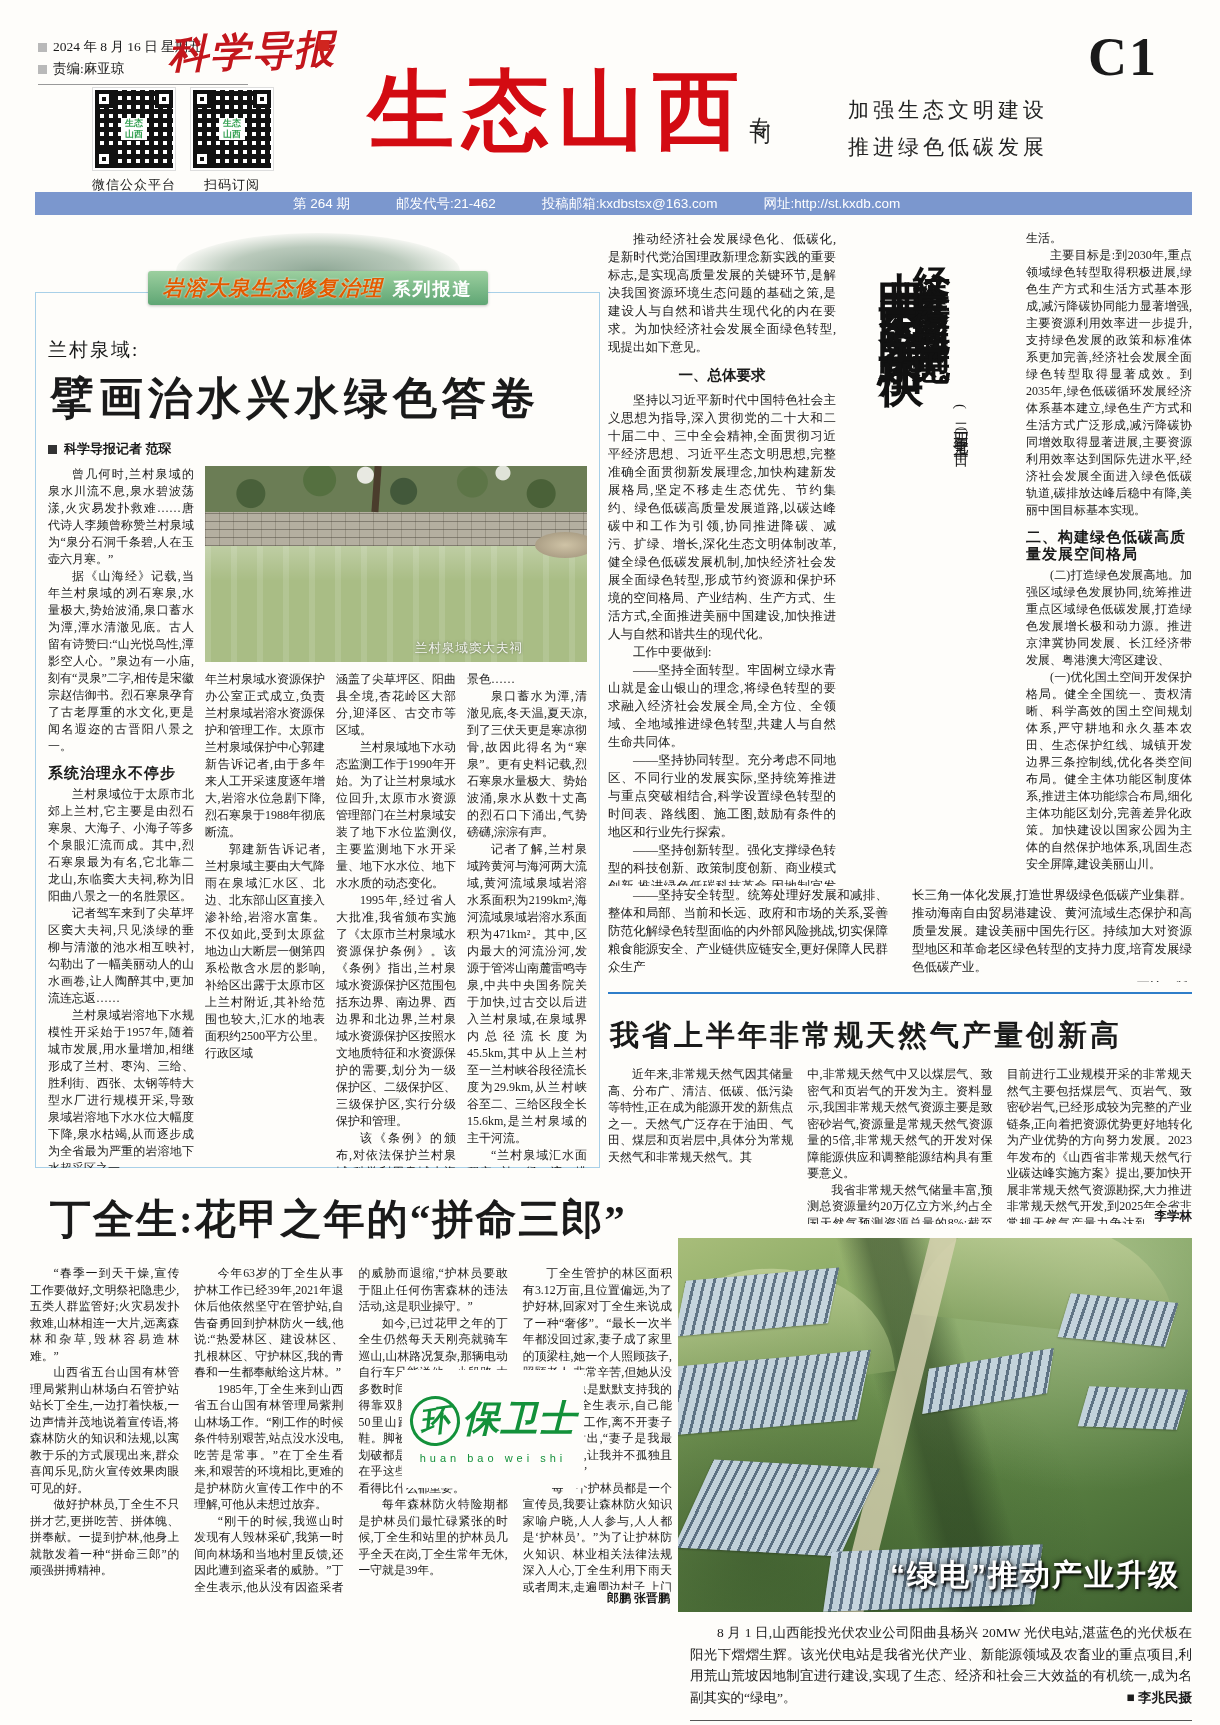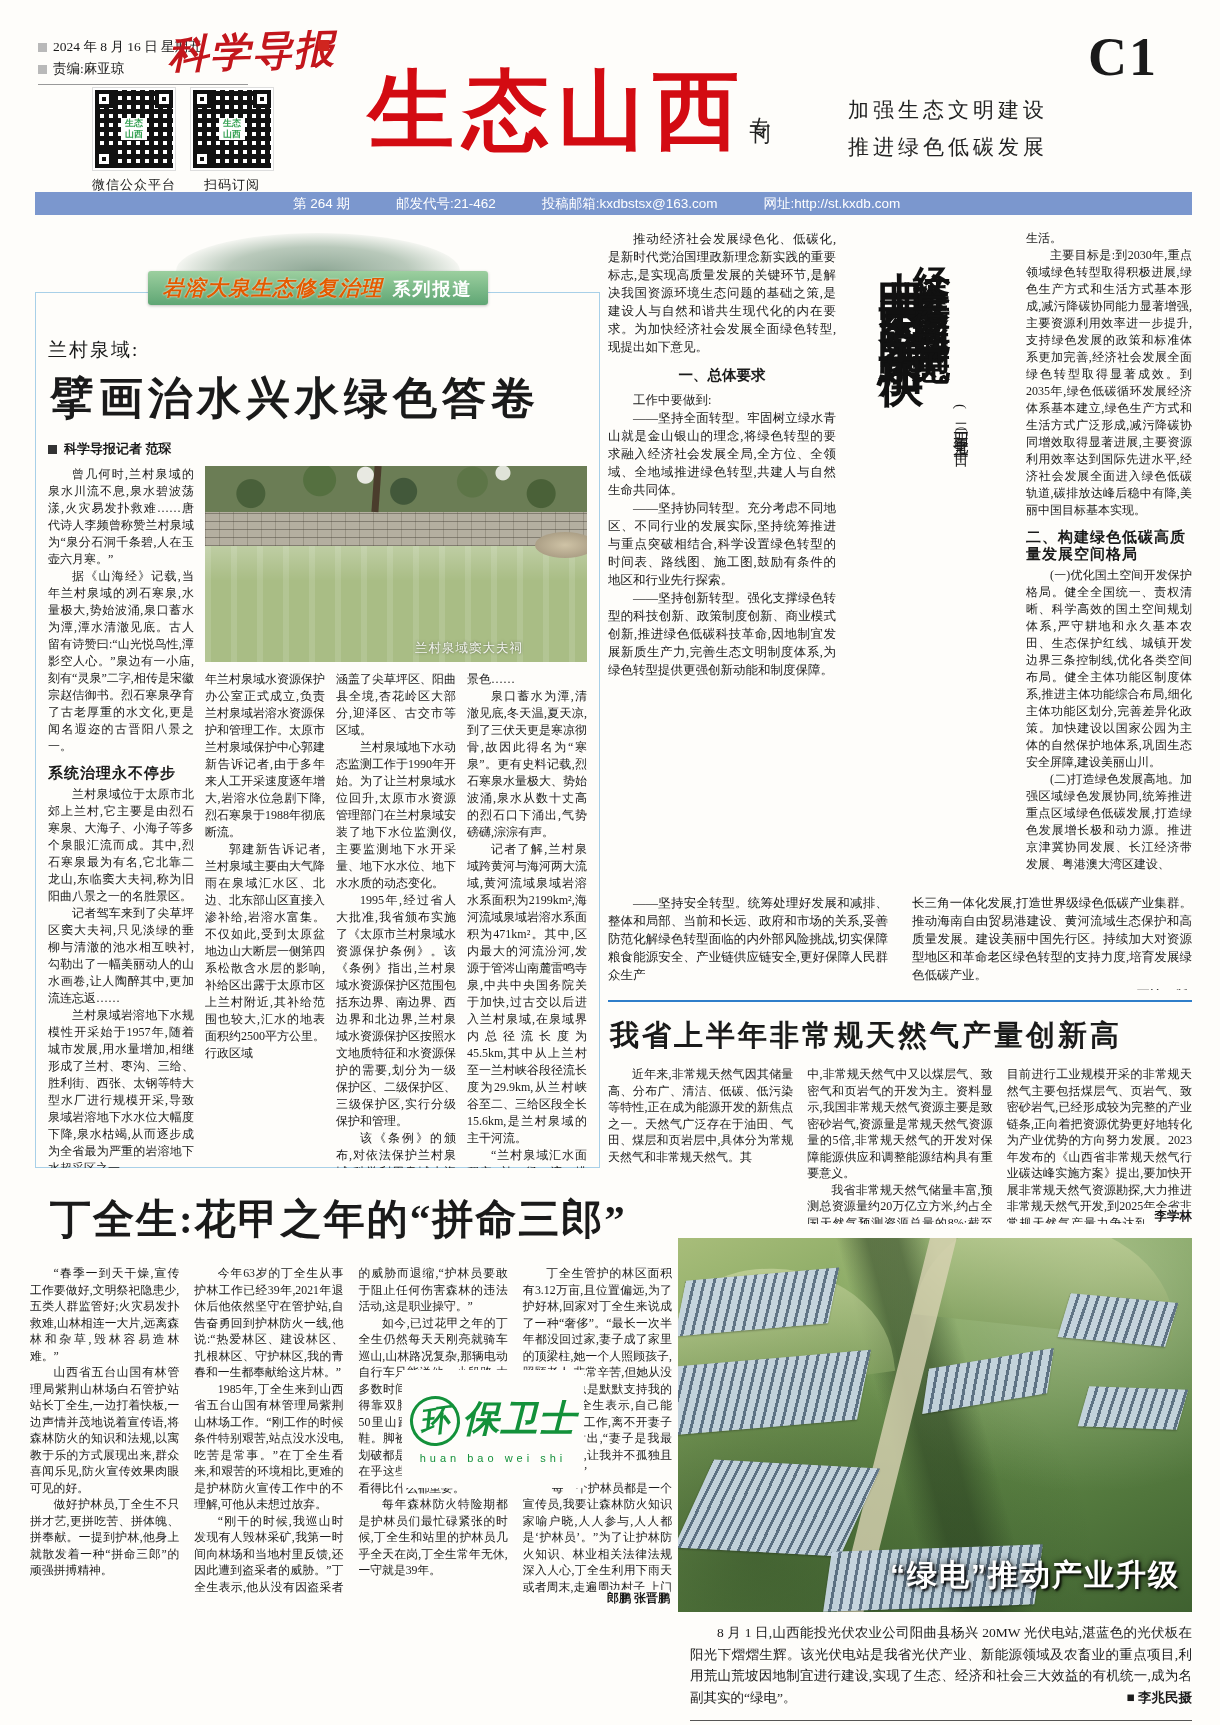--- a/index.html
+++ b/index.html
@@ -94,21 +94,21 @@
   
   .doc{position:absolute;left:608px;top:230px;width:584px;}
   .doc-top{display:flex;gap:10px;height:656px;overflow:hidden;font-size:12.5px;line-height:18px;}
   .dcol1{width:228px;flex:0 0 auto;}
   .dcol2{width:166px;flex:0 0 auto;font-size:12px;line-height:17px;}
   .vtitle{flex:1;display:flex;justify-content:center;gap:12px;padding-top:6px;}
   .vline{writing-mode:vertical-rl;font-family:"Liberation Sans","DejaVu Sans",sans-serif;font-weight:900;color:#111;}
   .v1{font-size:45px;letter-spacing:9px;}
   .v2{font-size:37px;letter-spacing:6px;}
   .vdate{writing-mode:vertical-rl;font-size:15px;letter-spacing:3px;margin-top:168px;}
-  .doc-bottom{display:flex;gap:24px;margin-top:8px;height:96px;overflow:hidden;font-size:12.5px;line-height:18px;}
+  .doc-bottom{display:flex;gap:24px;height:96px;overflow:hidden;font-size:12.5px;line-height:18px;}
   .doc-bottom>div{flex:1;}
   .doc-rule{border-top:2px solid #2f7ec9;margin-top:10px;}
 
   
   .gas{position:absolute;left:608px;top:1008px;width:584px;}
   .gas-headline{font-size:29px;font-weight:900;letter-spacing:3px;margin:8px 0 10px 2px;white-space:nowrap;}
   .gas-body{position:relative;display:flex;gap:14px;height:158px;overflow:hidden;font-size:12px;line-height:16.5px;}
   .gas-body>div{flex:1;}
   .gas-byline{position:absolute;right:0;bottom:0;background:#fefdfa;padding-left:10px;font-weight:bold;font-size:12.5px;}
 
@@ -258,36 +258,37 @@
         </div>
       </div>
     </div>
   </div>
 
   <div class="doc">
     <div class="doc-top">
       <div class="dcol1">
           <p class="para">推动经济社会发展绿色化、低碳化,是新时代党治国理政新理念新实践的重要标志,是实现高质量发展的关键环节,是解决我国资源环境生态问题的基础之策,是建设人与自然和谐共生现代化的内在要求。为加快经济社会发展全面绿色转型,现提出如下意见。</p>
           <div class="doc-h">一、总体要求</div>
+          <p class="para">坚持以习近平新时代中国特色社会主义思想为指导,深入贯彻党的二十大和二十届二中、三中全会精神,全面贯彻习近平经济思想、习近平生态文明思想,完整准确全面贯彻新发展理念,加快构建新发展格局,坚定不移走生态优先、节约集约、绿色低碳高质量发展道路,以碳达峰碳中和工作为引领,协同推进降碳、减污、扩绿、增长,深化生态文明体制改革,健全绿色低碳发展机制,加快经济社会发展全面绿色转型,形成节约资源和保护环境的空间格局、产业结构、生产方式、生活方式,全面推进美丽中国建设,加快推进人与自然和谐共生的现代化。</p>
           <p class="para">工作中要做到:</p>
           <p class="para">——坚持全面转型。牢固树立绿水青山就是金山银山的理念,将绿色转型的要求融入经济社会发展全局,全方位、全领域、全地域推进绿色转型,共建人与自然生命共同体。</p>
           <p class="para">——坚持协同转型。充分考虑不同地区、不同行业的发展实际,坚持统筹推进与重点突破相结合,科学设置绿色转型的时间表、路线图、施工图,鼓励有条件的地区和行业先行探索。</p>
           <p class="para">——坚持创新转型。强化支撑绿色转型的科技创新、政策制度创新、商业模式创新,推进绿色低碳科技革命,因地制宜发展新质生产力,完善生态文明制度体系,为绿色转型提供更强创新动能和制度保障。</p>
         </div>
       <div class="vtitle">
         <div class="vline v1">中共中央国务院关于加快</div>
         <div class="vline v2">经济社会发展全面绿色转型的意见</div>
         <div class="vdate">(二〇二四年七月三十一日)</div>
       </div>
       <div class="dcol2">
           <p class="para noindent">生活。</p>
           <p class="para">主要目标是:到2030年,重点领域绿色转型取得积极进展,绿色生产方式和生活方式基本形成,减污降碳协同能力显著增强,主要资源利用效率进一步提升,支持绿色发展的政策和标准体系更加完善,经济社会发展全面绿色转型取得显著成效。到2035年,绿色低碳循环发展经济体系基本建立,绿色生产方式和生活方式广泛形成,减污降碳协同增效取得显著进展,主要资源利用效率达到国际先进水平,经济社会发展全面进入绿色低碳轨道,碳排放达峰后稳中有降,美丽中国目标基本实现。</p>
           <div class="subhead">二、构建绿色低碳高质量发展空间格局</div>
+          <p class="para">(二)打造绿色发展高地。加强区域绿色发展协同,统筹推进重点区域绿色低碳发展,打造绿色发展增长极和动力源。推进京津冀协同发展、长江经济带发展、粤港澳大湾区建设、</p>
           <p class="para">(一)优化国土空间开发保护格局。健全全国统一、责权清晰、科学高效的国土空间规划体系,严守耕地和永久基本农田、生态保护红线、城镇开发边界三条控制线,优化各类空间布局。健全主体功能区制度体系,推进主体功能综合布局,细化主体功能区划分,完善差异化政策。加快建设以国家公园为主体的自然保护地体系,巩固生态安全屏障,建设美丽山川。</p>
-          <p class="para">(二)打造绿色发展高地。加强区域绿色发展协同,统筹推进重点区域绿色低碳发展,打造绿色发展增长极和动力源。推进京津冀协同发展、长江经济带发展、粤港澳大湾区建设、</p>
         </div>
     </div>
     <div class="doc-bottom">
       <div>
           <p class="para">——坚持安全转型。统筹处理好发展和减排、整体和局部、当前和长远、政府和市场的关系,妥善防范化解绿色转型面临的内外部风险挑战,切实保障粮食能源安全、产业链供应链安全,更好保障人民群众生产</p>
         </div>
       <div>
           <p class="para noindent">长三角一体化发展,打造世界级绿色低碳产业集群。推动海南自由贸易港建设、黄河流域生态保护和高质量发展。建设美丽中国先行区。持续加大对资源型地区和革命老区绿色转型的支持力度,培育发展绿色低碳产业。</p>
           <div class="turn">(下转C3版)</div>
         </div>

